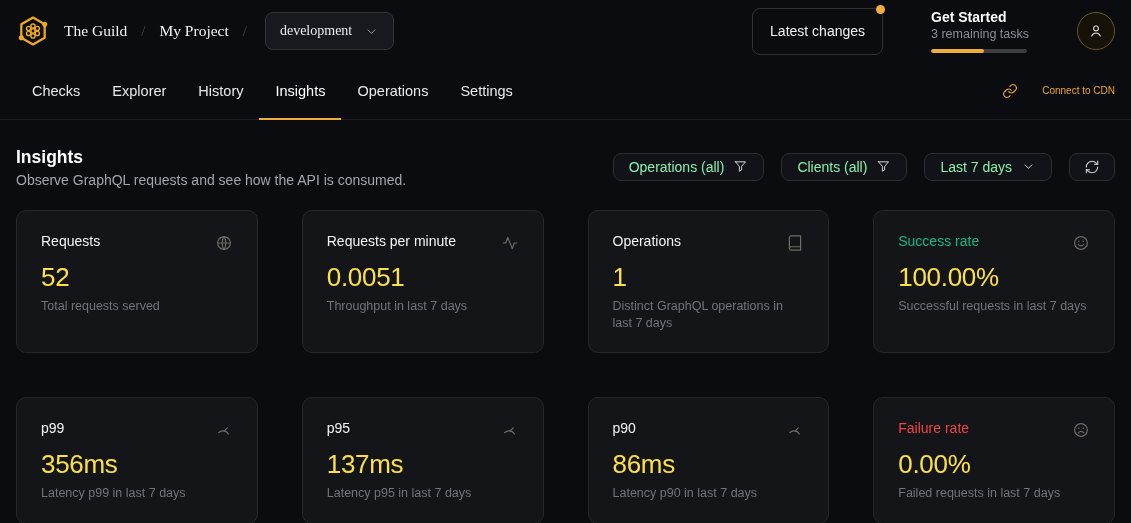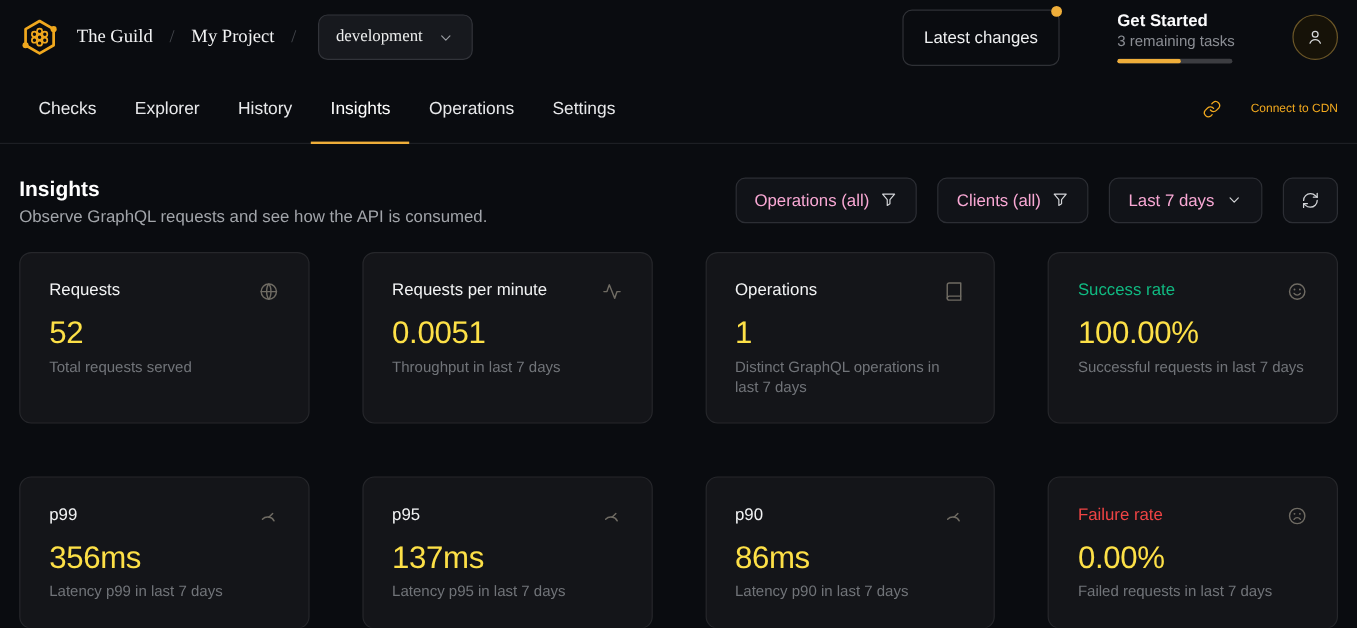--- a/index.html
+++ b/index.html
@@ -62,23 +62,23 @@
   .cdn-link .icon { width:16px; height:16px; }
 
   
   .content { padding:26px 16px 0 16px; }
   .title-row { display:flex; align-items:center; justify-content:space-between; }
   .page-title { font-size:17.5px; font-weight:700; color:#ffffff; line-height:1.3; }
   .page-sub { font-size:14px; color:#a2a5aa; margin-top:3px; }
 
   .filters { display:flex; align-items:center; gap:17px; }
   .fbtn {
-    height:38px; display:flex; align-items:center; gap:9px; padding:0 15px;
+    height:28px; display:flex; align-items:center; gap:9px; padding:0 15px;
     background:#111318; border:1px solid #2c2e34; border-radius:8px;
-    color:#f9a8d4; font-size:14px; font-family:inherit; cursor:pointer; white-space:nowrap;
+    color:#86efac; font-size:14px; font-family:inherit; cursor:pointer; white-space:nowrap;
   }
   .fbtn .icon { width:15px; height:15px; color:#d2d4d7; }
   .fbtn.square { width:46px; justify-content:center; padding:0; }
   .fbtn.square .icon { width:16px; height:16px; }
 
   
   .grid {
     margin-top:22px; display:grid; grid-template-columns:repeat(4, 1fr);
     grid-template-rows:143px 127px; column-gap:17px; row-gap:15px;gap:44px;
   }

